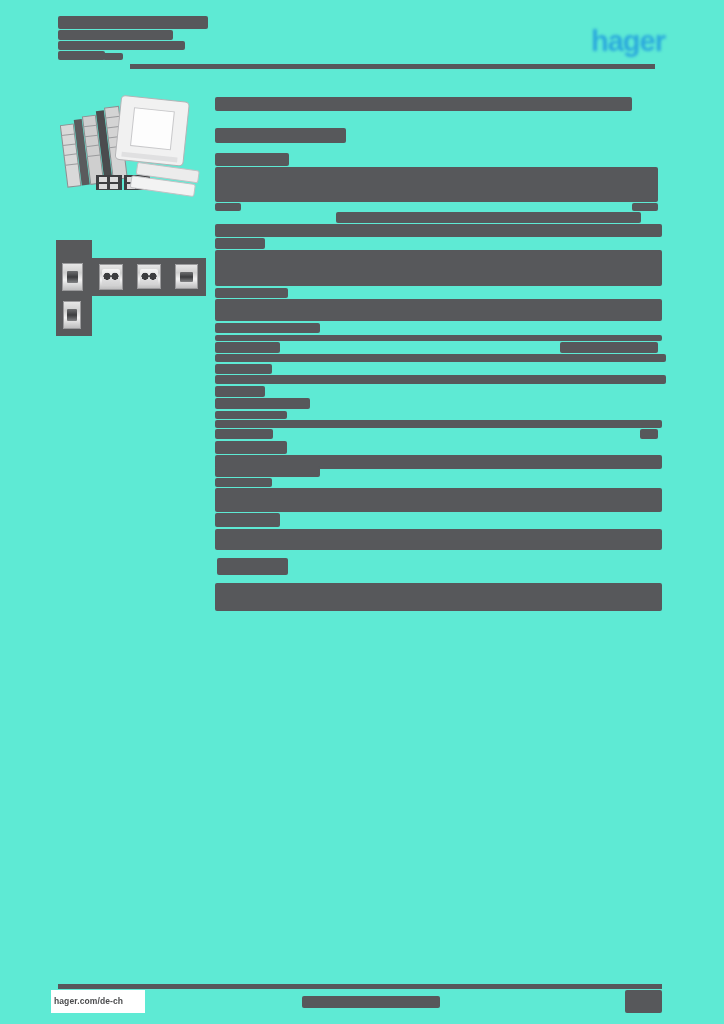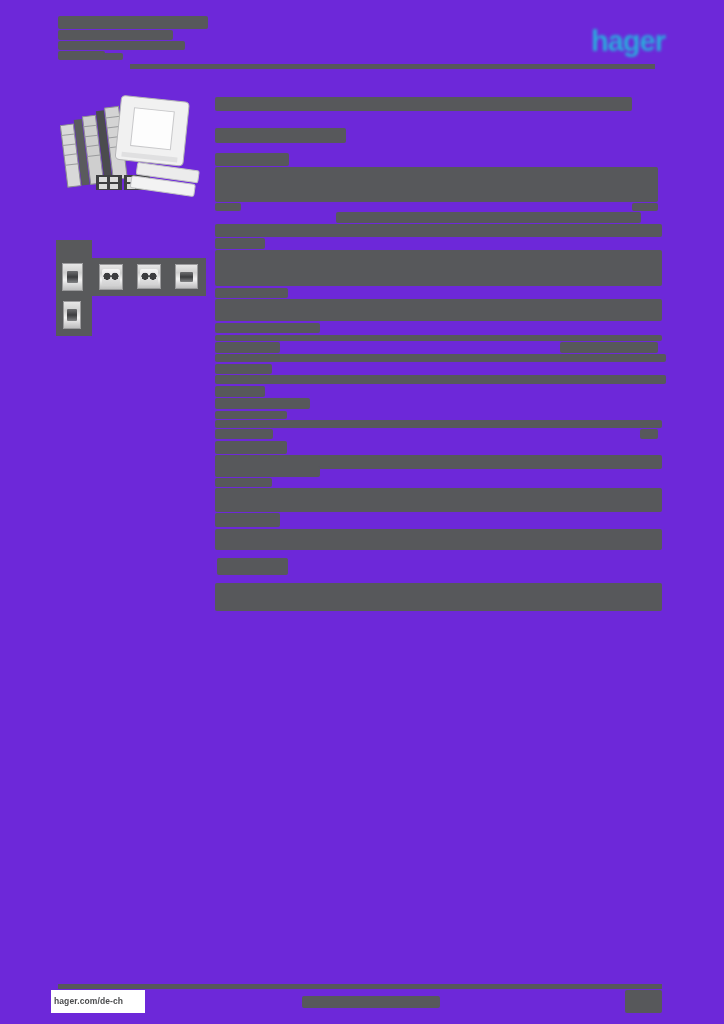--- a/index.html
+++ b/index.html
@@ -1,17 +1,17 @@
 <!DOCTYPE html>
 <html><head>
 <meta charset="utf-8">
 <style>
   html,body{margin:0;padding:0;background:#ffffff;}
   .page{
-    position:relative;width:724px;height:1024px;background:#6d28d9;overflow:hidden;
+    position:relative;width:724px;height:1024px;background:#5eead4;overflow:hidden;
     font-family:"Liberation Sans", sans-serif;
   }
   .abs{position:absolute;}
   
   .redact{
     position:absolute;background:#57585B;border-radius:2px;filter:blur(0.5px);
   }
   
   .logo{
     position:absolute;left:583px;top:22px;width:82px;height:38px;

